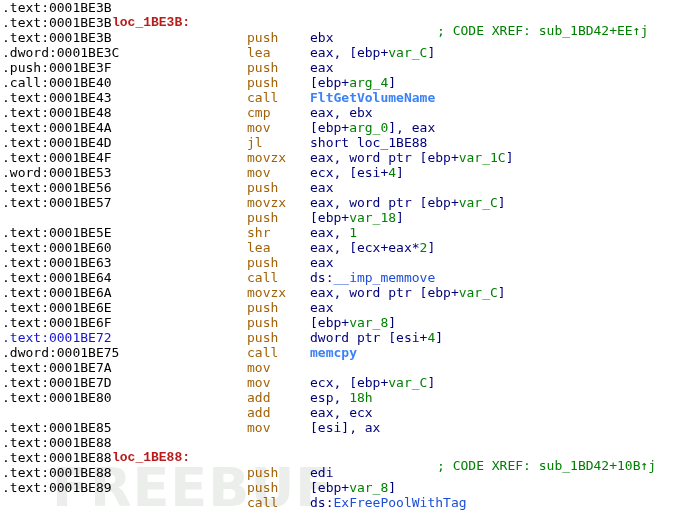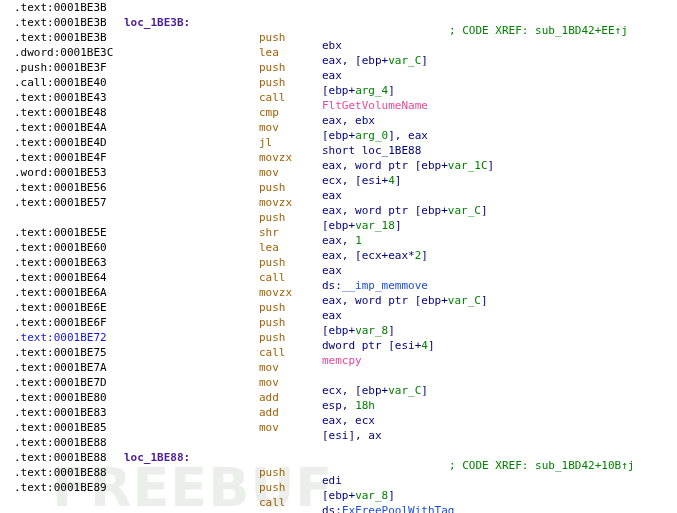--- a/index.html
+++ b/index.html
@@ -38,61 +38,61 @@
     left: 0;
     top: 0;
     width: 677px;
     z-index: 1;
   }
   .row {
     position: relative;
     height: 15px;
     line-height: 15px;
     white-space: nowrap;
-    font-size: 11px;
-    margin-left: 12px;
+    font-size: 13px;
   }
   .addr {
     position: absolute;
     left: 2px;
     top: 0;
     color: #000000;
     letter-spacing: 0px;
   }
   .row.cursor .addr { color: #1414d2; }
 
   .label {
     position: absolute;
     left: 112px;
     top: 0;
-    color: #4c1d95;
+    color: #b91c1c;
     font-weight: bold;
+    font-family: Liberation Mono, monospace;
   }
   .mnem {
     position: absolute;
     left: 247px;
     top: 0;
     color: #a16207;
   }
   .ops {
     position: absolute;
     left: 310px;
-    top: 8px;
+    top: 0;
     color: #00007b;
   }
   .cmt {
     position: absolute;
     left: 437px;
     top: 8px;
     color: #008000;
   }
 
   
   .v   { color: #008000; }              
-  .api { color: #ec4899; font-weight: normal; }  
+  .api { color: #3b82f6; font-weight: bold; }  
   .imp { color: #1d4ed8; }              
   .n   { color: #00007b; }
 </style>
 </head>
 <body>
 
 <div id="app">
 
   <div id="watermark">FREEBUF</div>
 
@@ -203,40 +203,39 @@
         <span class="addr">.text:0001BE6F</span>
         <span class="mnem">push</span>
         <span class="ops"><span class="n">[ebp+</span><span class="v">var_8</span><span class="n">]</span></span>
       </div>
       <div class="row cursor">
         <span class="addr">.text:0001BE72</span>
         <span class="mnem">push</span>
         <span class="ops"><span class="n">dword ptr [esi+</span><span class="v">4</span><span class="n">]</span></span>
       </div>
       <div class="row">
-        <span class="addr">.text:0001BE75</span>
+        <span class="addr">.dword:0001BE75</span>
         <span class="mnem">call</span>
         <span class="ops"><span class="api">memcpy</span></span>
       </div>
       <div class="row">
         <span class="addr">.text:0001BE7A</span>
         <span class="mnem">mov</span>
       </div>
       <div class="row">
         <span class="addr">.text:0001BE7D</span>
         <span class="mnem">mov</span>
         <span class="ops"><span class="n">ecx, [ebp+</span><span class="v">var_C</span><span class="n">]</span></span>
       </div>
       <div class="row">
         <span class="addr">.text:0001BE80</span>
         <span class="mnem">add</span>
         <span class="ops"><span class="n">esp, </span><span class="v">18h</span></span>
       </div>
       <div class="row">
-        <span class="addr">.text:0001BE83</span>
         <span class="mnem">add</span>
         <span class="ops"><span class="n">eax, ecx</span></span>
       </div>
       <div class="row">
         <span class="addr">.text:0001BE85</span>
         <span class="mnem">mov</span>
         <span class="ops"><span class="n">[esi], ax</span></span>
       </div>
       <div class="row">
         <span class="addr">.text:0001BE88</span>

